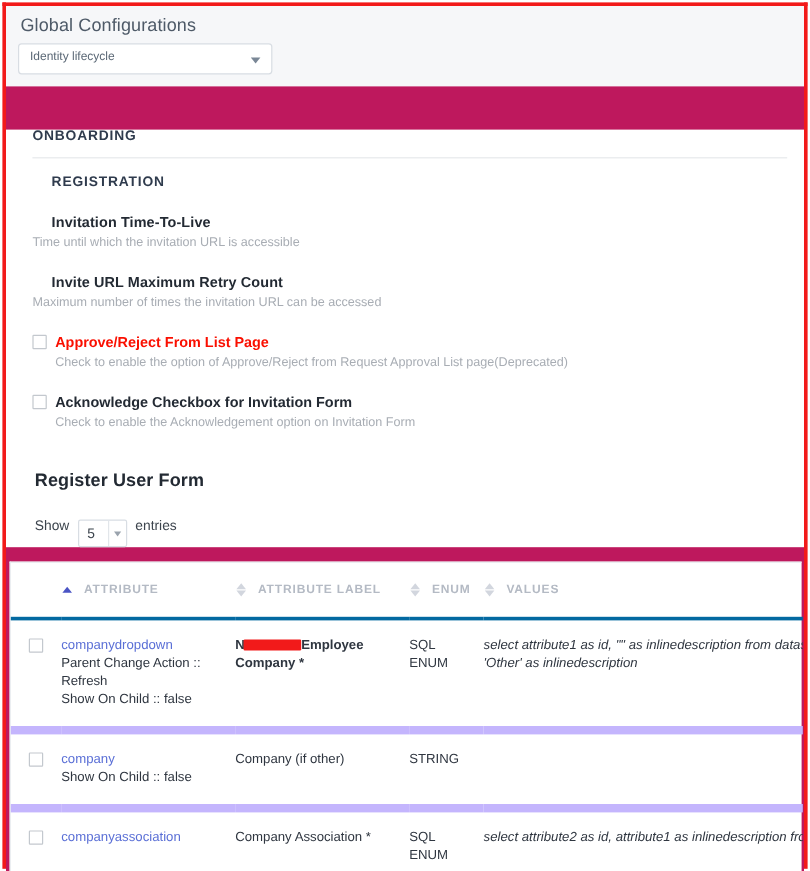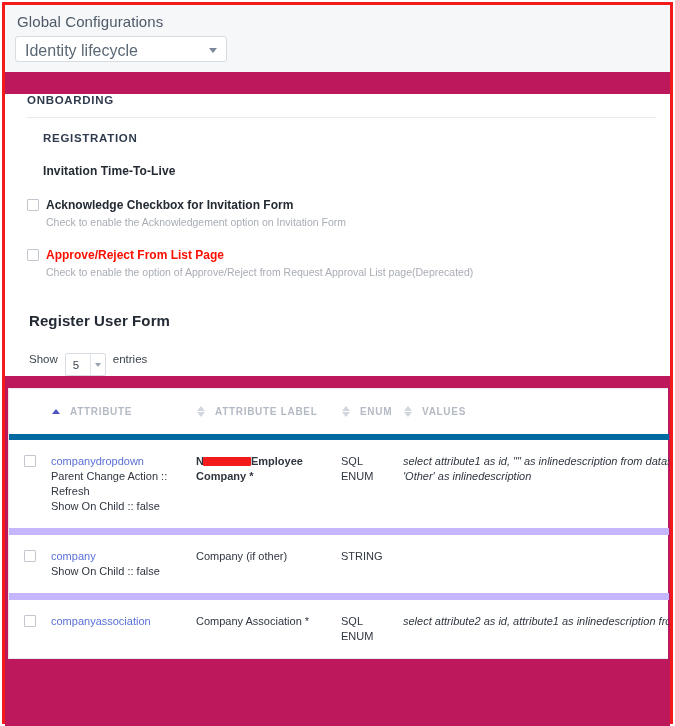--- a/index.html
+++ b/index.html
@@ -49,41 +49,41 @@
     position: relative;
     width: 212px;
     height: 26px;
     background: #fff;
     border: 1px solid #d8dde3;
     border-radius: 3px;
   }
   .select-wrap .sel-val {
     position: absolute;
     left: 9px; top: 5px;
-    font-size: 16px;
+    font-size: 10px;
     color: #5a6775;
   }
   .caret-down {
     position: absolute;
     right: 9px; top: 11px;
     width: 0; height: 0;
     border-left: 4px solid transparent;
     border-right: 4px solid transparent;
     border-top: 5px solid #7a8796;
   }
 
   
   .content { padding: 0 14px 0 22px; background:#fff; }
 
   .sec-title {
     font-size: 11.5px;
     font-weight: bold;
     color: #2f3b4d;
     letter-spacing: .7px;
-    margin: 22px 0 0 0;
+    margin: 36px 0 0 0;
   }
   .divider {
     height: 1px;
     background: #e7e9ec;
     margin: 11px 0 0 0;
   }
   .sec-sub {
     font-size: 11.5px;
     font-weight: bold;
     color: #2f3b4d;
@@ -202,21 +202,21 @@
     width: 100%;
     table-layout: fixed;
   }
   table.attrs thead th {
     text-align: left;
     font-size: 10px;
     font-weight: bold;
     letter-spacing: .7px;
     color: #b4bac4;
     padding: 16px 0 16px 0;
-    border-bottom: 6px solid #0369a1;
+    border-bottom: 3px solid #0369a1;
     vertical-align: middle;
   }
   .th-inner { display: flex; align-items: center; }
   .sort-ico {
     width: 11px;
     margin-right: 8px;
     flex: 0 0 auto;
     display: inline-block;
     position: relative;
     height: 13px;
@@ -294,37 +294,42 @@
   </div>
 
   <div class="content">
 
     <div class="sec-title">ONBOARDING</div>
     <div class="divider"></div>
     <div class="sec-sub">REGISTRATION</div>
 
     <div class="field">
       <div class="field-label">Invitation Time-To-Live</div>
-    </div>
-
+      <div class="field-help">Time until which the invitation URL is accessible</div>
+    </div>
+
+    <div class="field">
+      <div class="field-label">Invite URL Maximum Retry Count</div>
+      <div class="field-help">Maximum number of times the invitation URL can be accessed</div>
+    </div>
+
+    <div>
+      <div class="cb-row">
+        <span class="cbox"></span>
+        <span class="cb-label danger">Approve/Reject From List Page</span>
+      </div>
+      <div class="cb-help">Check to enable the option of Approve/Reject from Request Approval List page(Deprecated)</div>
+    </div>
 
     <div>
       <div class="cb-row">
         <span class="cbox"></span>
         <span class="cb-label">Acknowledge Checkbox for Invitation Form</span>
       </div>
       <div class="cb-help">Check to enable the Acknowledgement option on Invitation Form</div>
-    </div>
-
-    <div>
-      <div class="cb-row">
-        <span class="cbox"></span>
-        <span class="cb-label danger">Approve/Reject From List Page</span>
-      </div>
-      <div class="cb-help">Check to enable the option of Approve/Reject from Request Approval List page(Deprecated)</div>
     </div>
 
 
     <div class="block-title">Register User Form</div>
 
     <div class="show-entries">
       <span>Show</span>
       <span class="mini-select">
         <span class="mv">5</span>
         <span class="msep"></span>

